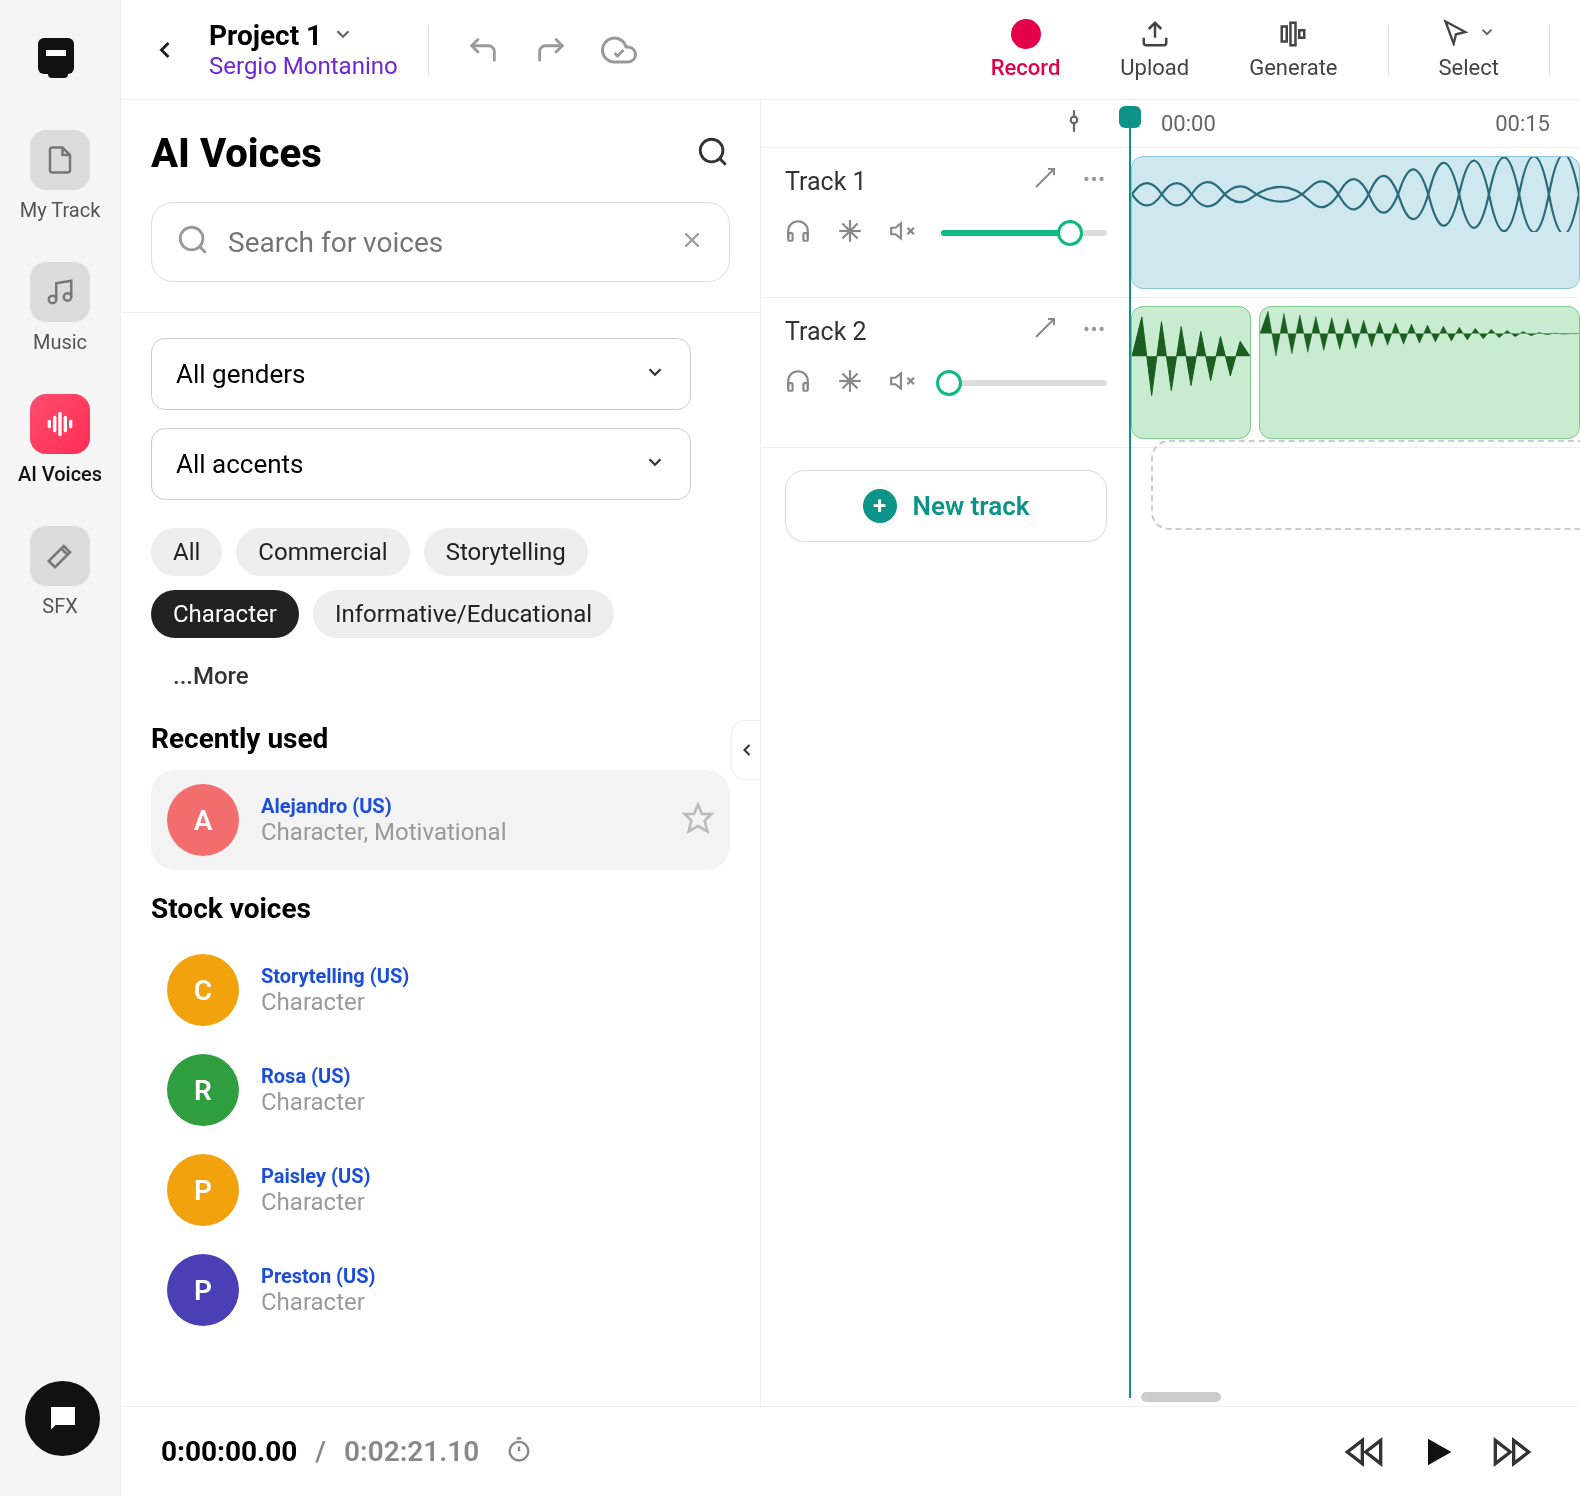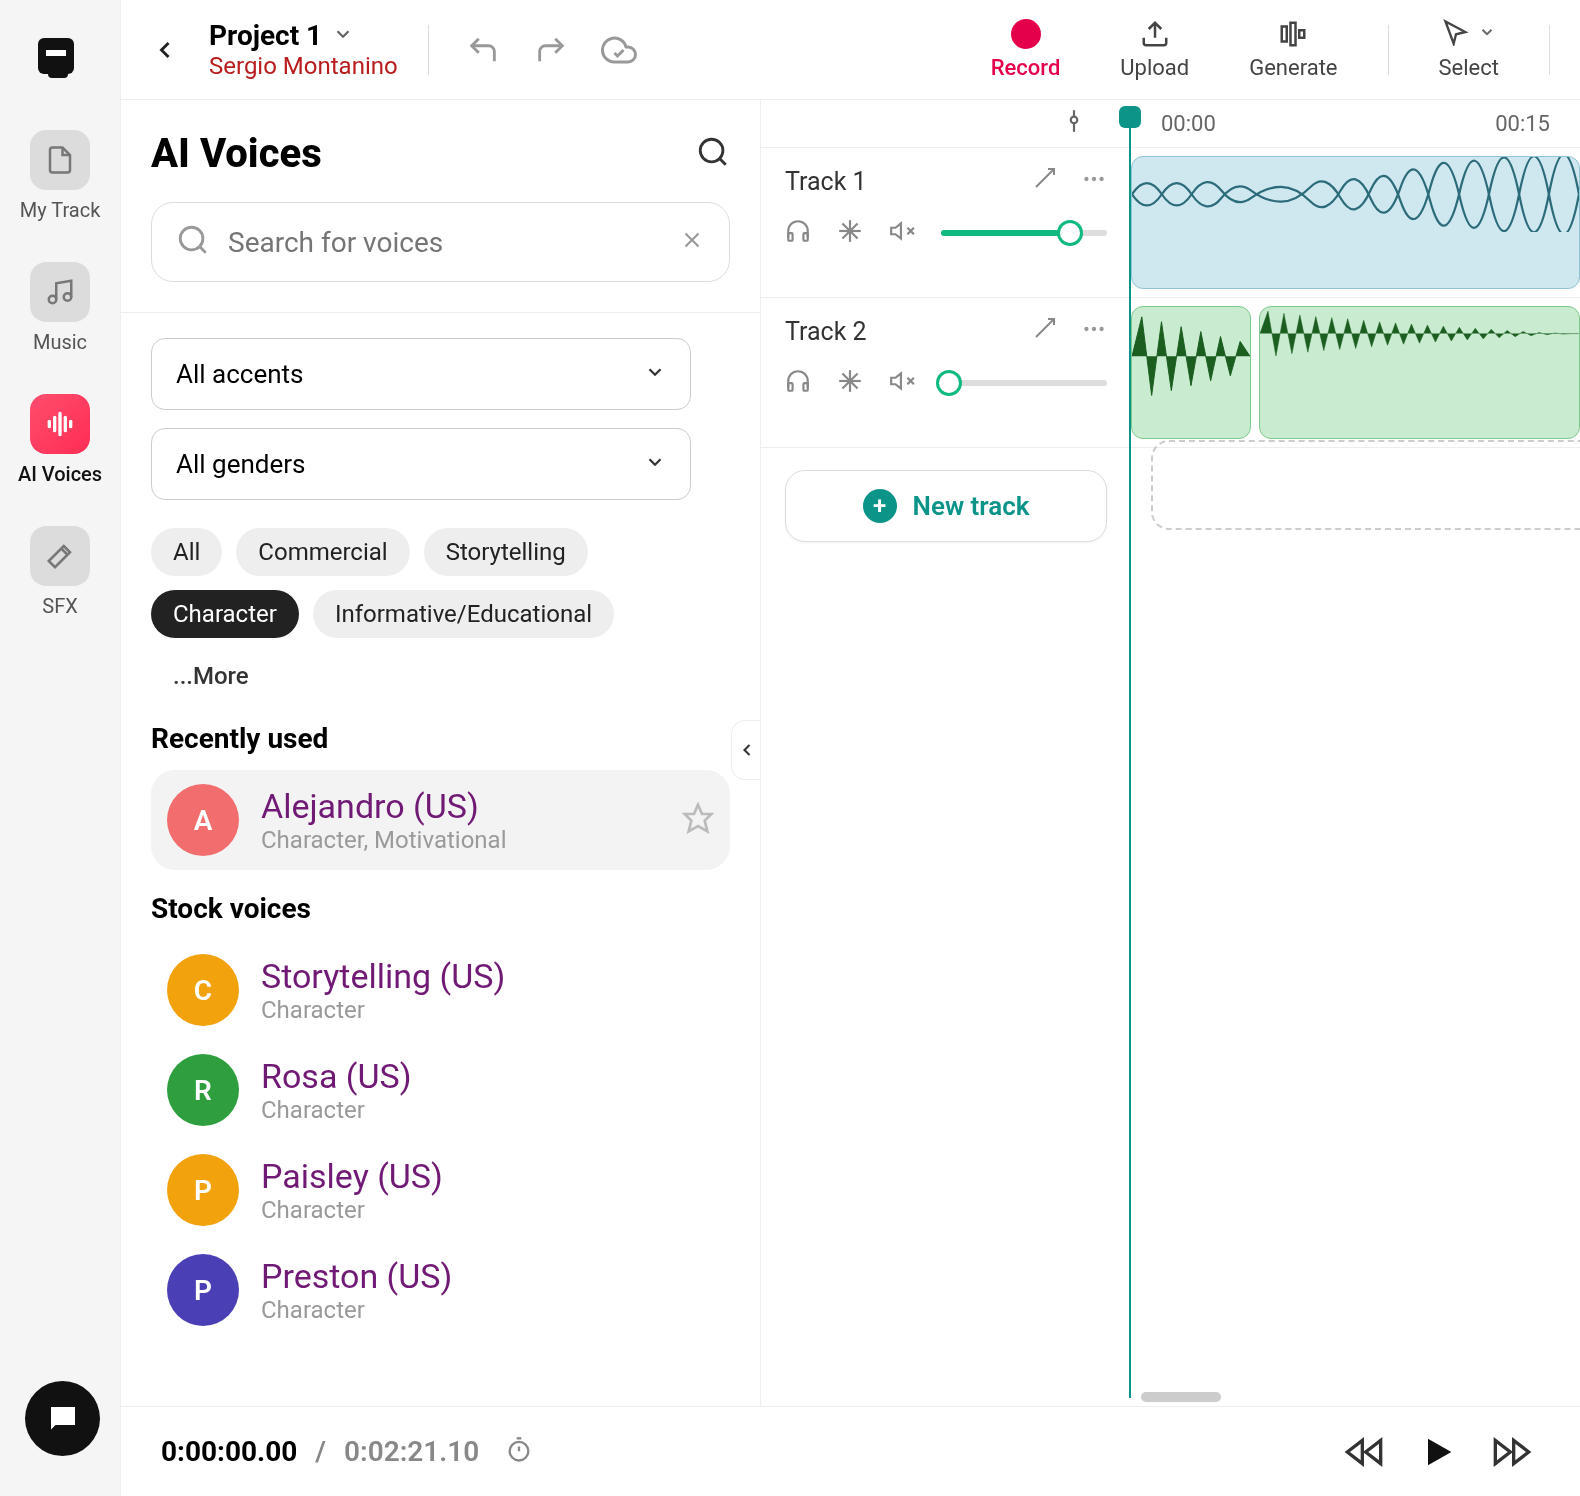--- a/index.html
+++ b/index.html
@@ -19,21 +19,21 @@
 
   
   .main { flex:1; display:flex; flex-direction:column; background:#fff; border-left:1px solid #eee; }
 
   
   .topbar { height:100px; display:flex; align-items:center; padding:0 20px; border-bottom:1px solid #eee; gap:20px; }
   .back-btn { width:48px; height:48px; display:flex; align-items:center; justify-content:center; cursor:pointer; }
   .project-block { display:flex; flex-direction:column; }
   .project-title-row { display:flex; align-items:center; gap:10px; }
   .project-title { font-size:28px; font-weight:700; }
-  .project-user { font-size:24px; color:#b91c1c; }
+  .project-user { font-size:24px; color:#6d28d9; }
   .vdiv { width:1px; height:50px; background:#ddd; margin:0 10px; }
   .tb-icon-btn { width:48px; height:48px; display:flex; align-items:center; justify-content:center; color:#888; cursor:pointer; }
   .tb-spacer { flex:1; }
   .tb-action { display:flex; flex-direction:column; align-items:center; gap:6px; cursor:pointer; padding:0 20px; }
   .tb-action-label { font-size:22px; color:#444; }
   .tb-action.record .tb-action-label { color:#e4004b; font-weight:500; }
   .record-dot { width:30px; height:30px; border-radius:50%; background:#e4004b; }
   .tb-action-icon { height:30px; display:flex; align-items:center; justify-content:center; color:#444; }
   .select-wrap { display:flex; align-items:center; gap:8px; }
 
@@ -50,21 +50,21 @@
   .select-box { border:1px solid #ccc; border-radius:14px; height:72px; display:flex; align-items:center; justify-content:space-between; padding:0 24px; font-size:26px; margin-bottom:18px; width:540px; cursor:pointer; }
   .chips { display:flex; flex-wrap:wrap; gap:14px; margin-top:10px; }
   .chip { background:#eee; border-radius:26px; padding:10px 22px; font-size:24px; color:#222; cursor:pointer; }
   .chip.active { background:#222; color:#fff; }
   .chip.more { background:transparent; color:#333; font-weight:500; }
   .section-h { font-size:28px; font-weight:700; margin-top:22px; margin-bottom:15px; }
   .voice-row { display:flex; align-items:center; gap:22px; padding:14px 16px; border-radius:24px; cursor:pointer; }
   .voice-row.highlight { background:#f3f3f3; }
   .avatar { width:72px; height:72px; border-radius:50%; display:flex; align-items:center; justify-content:center; color:#fff; font-size:28px; font-weight:600; }
   .voice-text { display:flex; flex-direction:column; }
-  .voice-name { font-size:34px; font-weight:400; color:#701a75; }
+  .voice-name { font-size:20px; font-weight:700; color:#1d4ed8; }
   .voice-sub  { font-size:24px; color:#9a9a9a; }
   .star { margin-left:auto; color:#bbb; }
   .collapse-handle { position:absolute; right:-1px; top:620px; width:30px; height:60px; border:1px solid #eee; border-right:none; border-radius:14px 0 0 14px; background:#fff; display:flex; align-items:center; justify-content:center; cursor:pointer; }
 
   
   .timeline { flex:1; display:flex; flex-direction:column; min-width:0; position:relative; }
   .ruler { height:48px; display:flex; align-items:center; position:relative; border-bottom:1px solid #eee; }
   .pin { position:absolute; left:300px; top:8px; color:#666; }
   .ruler-tick { position:absolute; font-size:22px; color:#666; }
   .playhead-handle { position:absolute; left:358px; top:6px; width:22px; height:22px; border-radius:6px; background:#0d9488; }
@@ -257,27 +257,27 @@
               </svg></span>
           <input class="search-input" placeholder="Search for voices" style="">
           <span><svg width="26" height="26" viewBox="0 0 24 24" fill="none" stroke="#999" stroke-width="2">
                 <line x1="18" y1="6" x2="6" y2="18"></line>
                 <line x1="6" y1="6" x2="18" y2="18"></line>
               </svg></span>
         </div>
         <div class="hr"></div>
 
         <div class="select-box">
-          <span>All accents</span>
+          <span>All genders</span>
           <span><svg width="22" height="22" viewBox="0 0 24 24" fill="none" stroke="#333" stroke-width="2.5">
                 <polyline points="6 9 12 15 18 9"></polyline>
               </svg></span>
         </div>
         <div class="select-box">
-          <span>All genders</span>
+          <span>All accents</span>
           <span><svg width="22" height="22" viewBox="0 0 24 24" fill="none" stroke="#333" stroke-width="2.5">
                 <polyline points="6 9 12 15 18 9"></polyline>
               </svg></span>
         </div>
 
         <div class="chips">
           <span class="chip">All</span>
           <span class="chip">Commercial</span>
           <span class="chip">Storytelling</span>
           <span class="chip active">Character</span>

